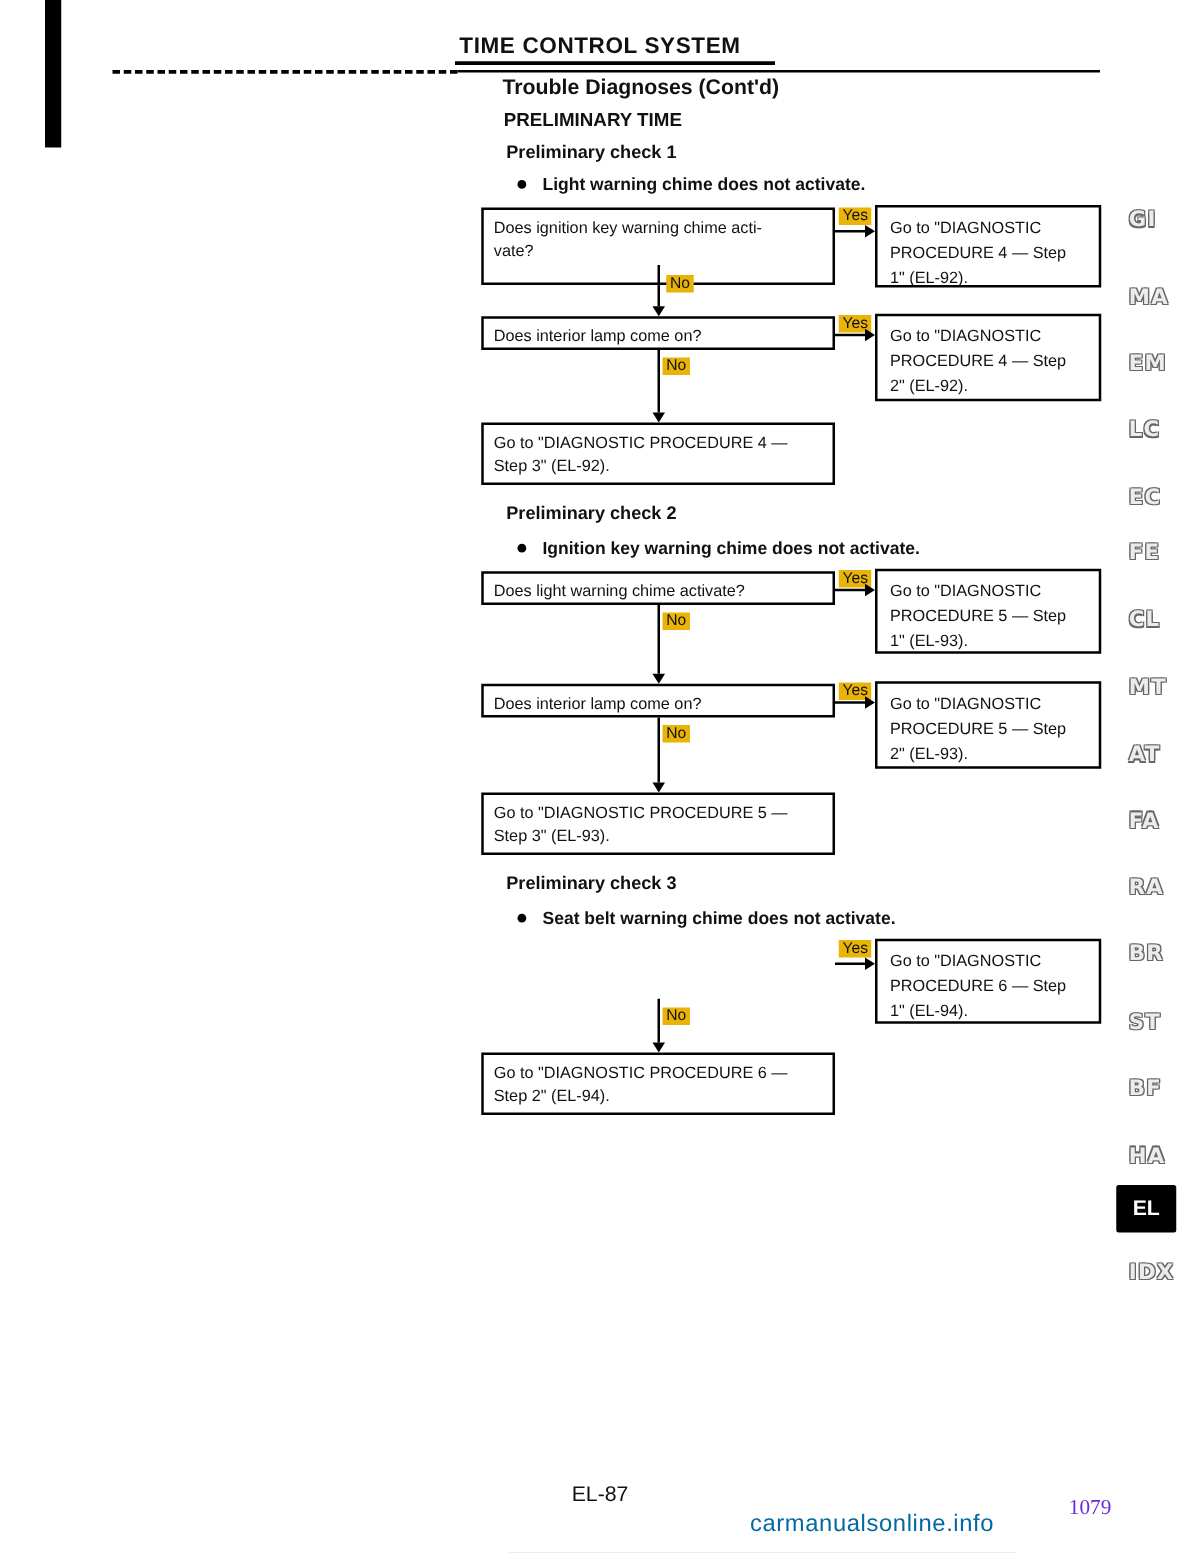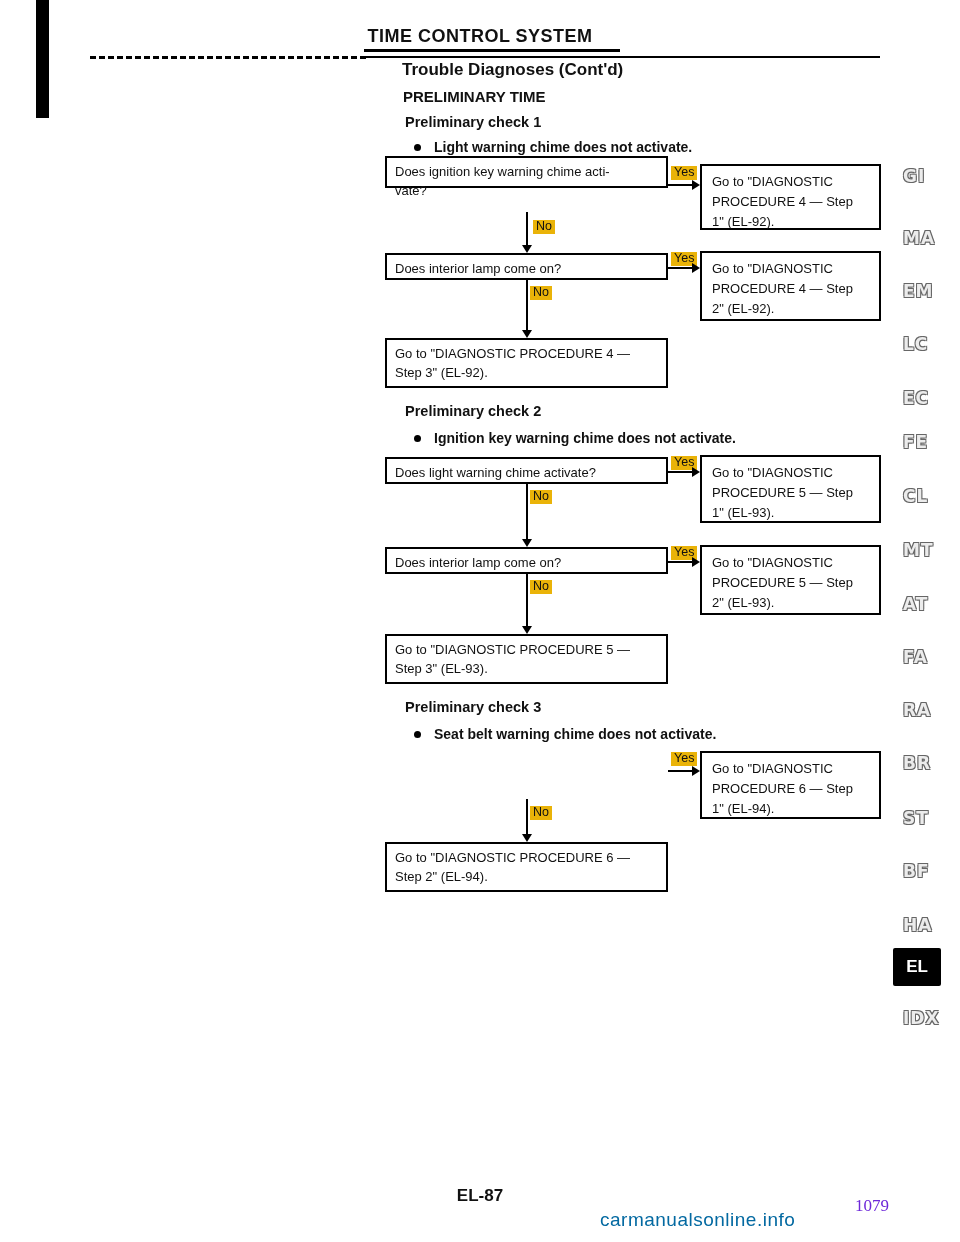--- a/index.html
+++ b/index.html
@@ -55,21 +55,21 @@
     color: #ececec;
     text-shadow: -1px -1px 0 #666, 1px -1px 0 #666, -1px 1px 0 #666, 1px 1px 0 #666;
   }
   .el-box {
     position: absolute; left: 893px; top: 948px; width: 48px; height: 38px;
     background: #000; color: #fff; font-size: 17px; font-weight: bold;
     display: flex; align-items: center; justify-content: center; border-radius: 2px;
   }
 
   
-  .footer-code { position: absolute; left: 0; right: 0; top: 1186px; text-align: center; font-size: 17px; font-weight: bold; }
+  .footer-code { position: absolute; left: 0; right: 0; top: 1186px; text-align: center; font-size: 17px; font-weight: normal; }
   .page-number { position: absolute; left: 855px; top: 1196px; font-family: Liberation Serif, serif; font-size: 17px; color: #6d28d9; }
   .watermark  { position: absolute; left: 600px; top: 1209px; width: 352px; text-align: left; font-size: 19px; color: #0369a1; letter-spacing: 0.5px; }
 </style>
 </head>
 <body>
 
 <div class="page">
 
   <div class="corner-bar"></div>
   <div class="header-title">TIME CONTROL SYSTEM</div>
@@ -79,21 +79,21 @@
 
   <div class="subtitle">Trouble Diagnoses (Cont'd)</div>
   <div class="section-title">PRELIMINARY TIME</div>
 
   <div class="check-heading" style="left:405px;top:114px">Preliminary check 1</div>
   <div class="bullet-row" style="left:414px;top:139px">
     <span class="bullet-dot"></span>
     <span>Light warning chime does not activate.</span>
   </div>
 
-  <div class="box" style="left:385px;top:156px;width:283px;height:32px">Does ignition key warning chime acti-
+  <div class="box" style="left:385px;top:166px;width:283px;height:62px">Does ignition key warning chime acti-
 vate?</div>
   <span class="ylabel" style="left:671px;top:166px">Yes</span>
   <div>
     <div class="hline" style="left:668px;top:184px;width:24px"></div>
     <div class="ah-r" style="left:692px;top:180px"></div>
   </div>
   <div class="box rbox" style="left:700px;top:164px;width:181px;height:66px">Go to "DIAGNOSTIC
 PROCEDURE 4 — Step
 1" (EL-92).</div>
 

